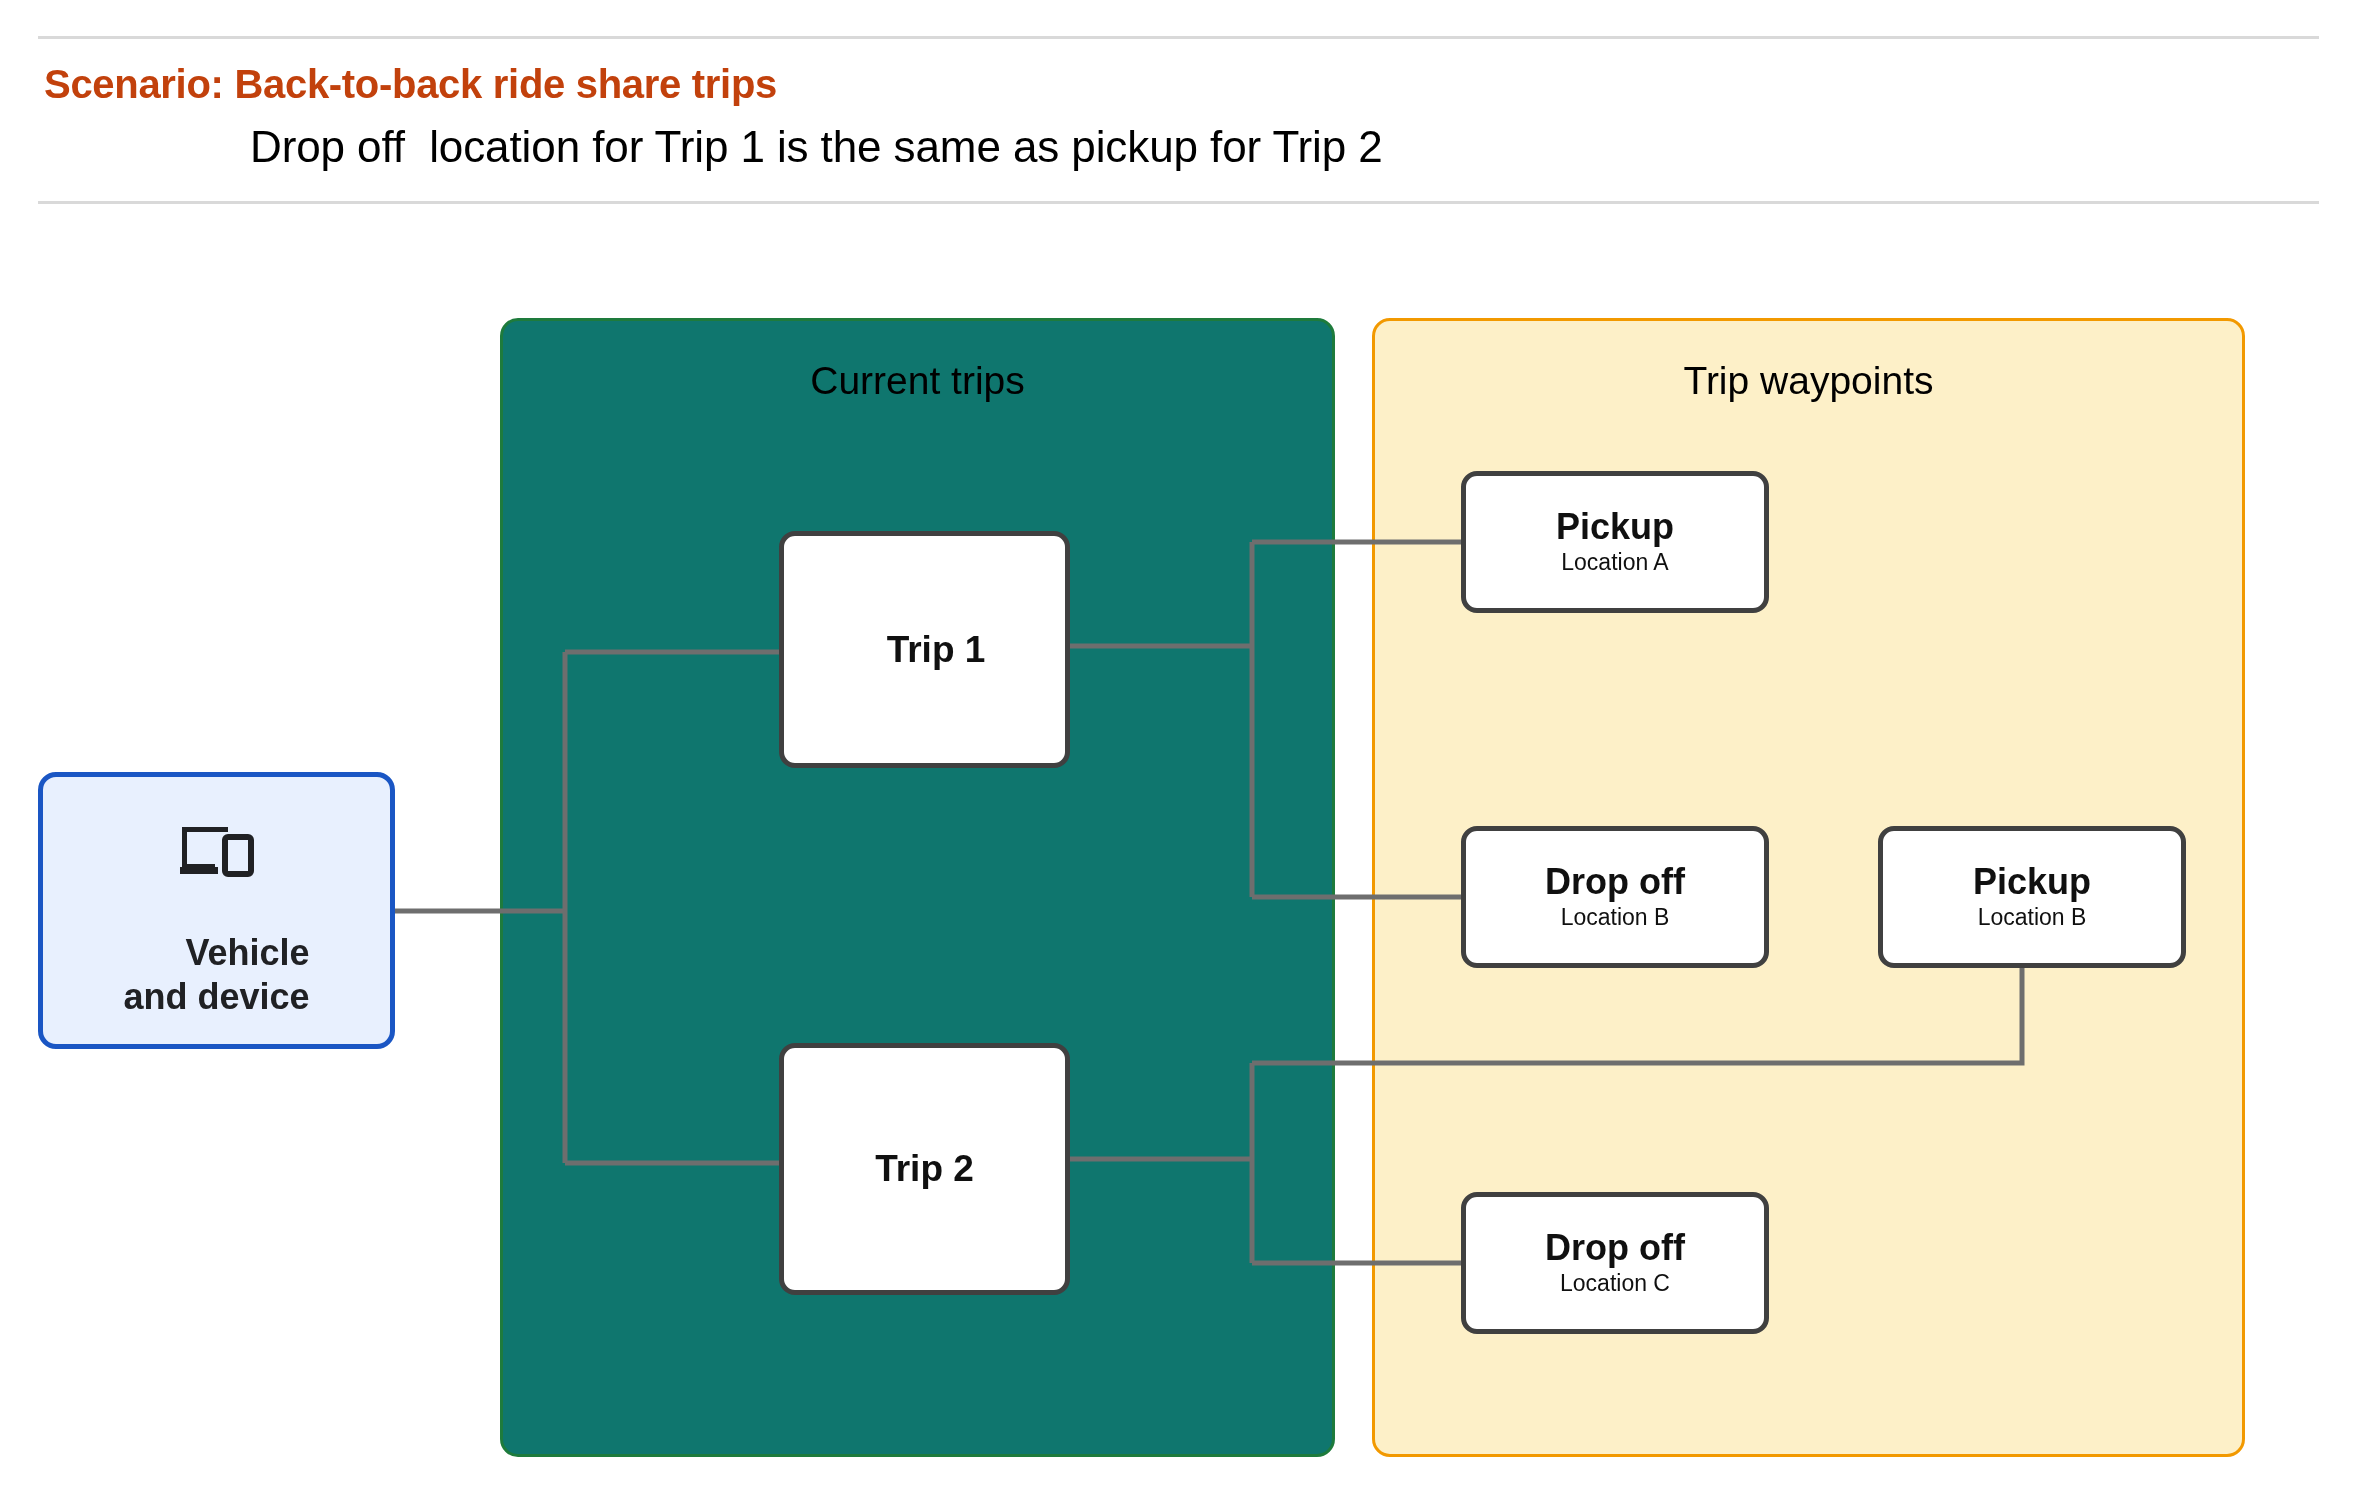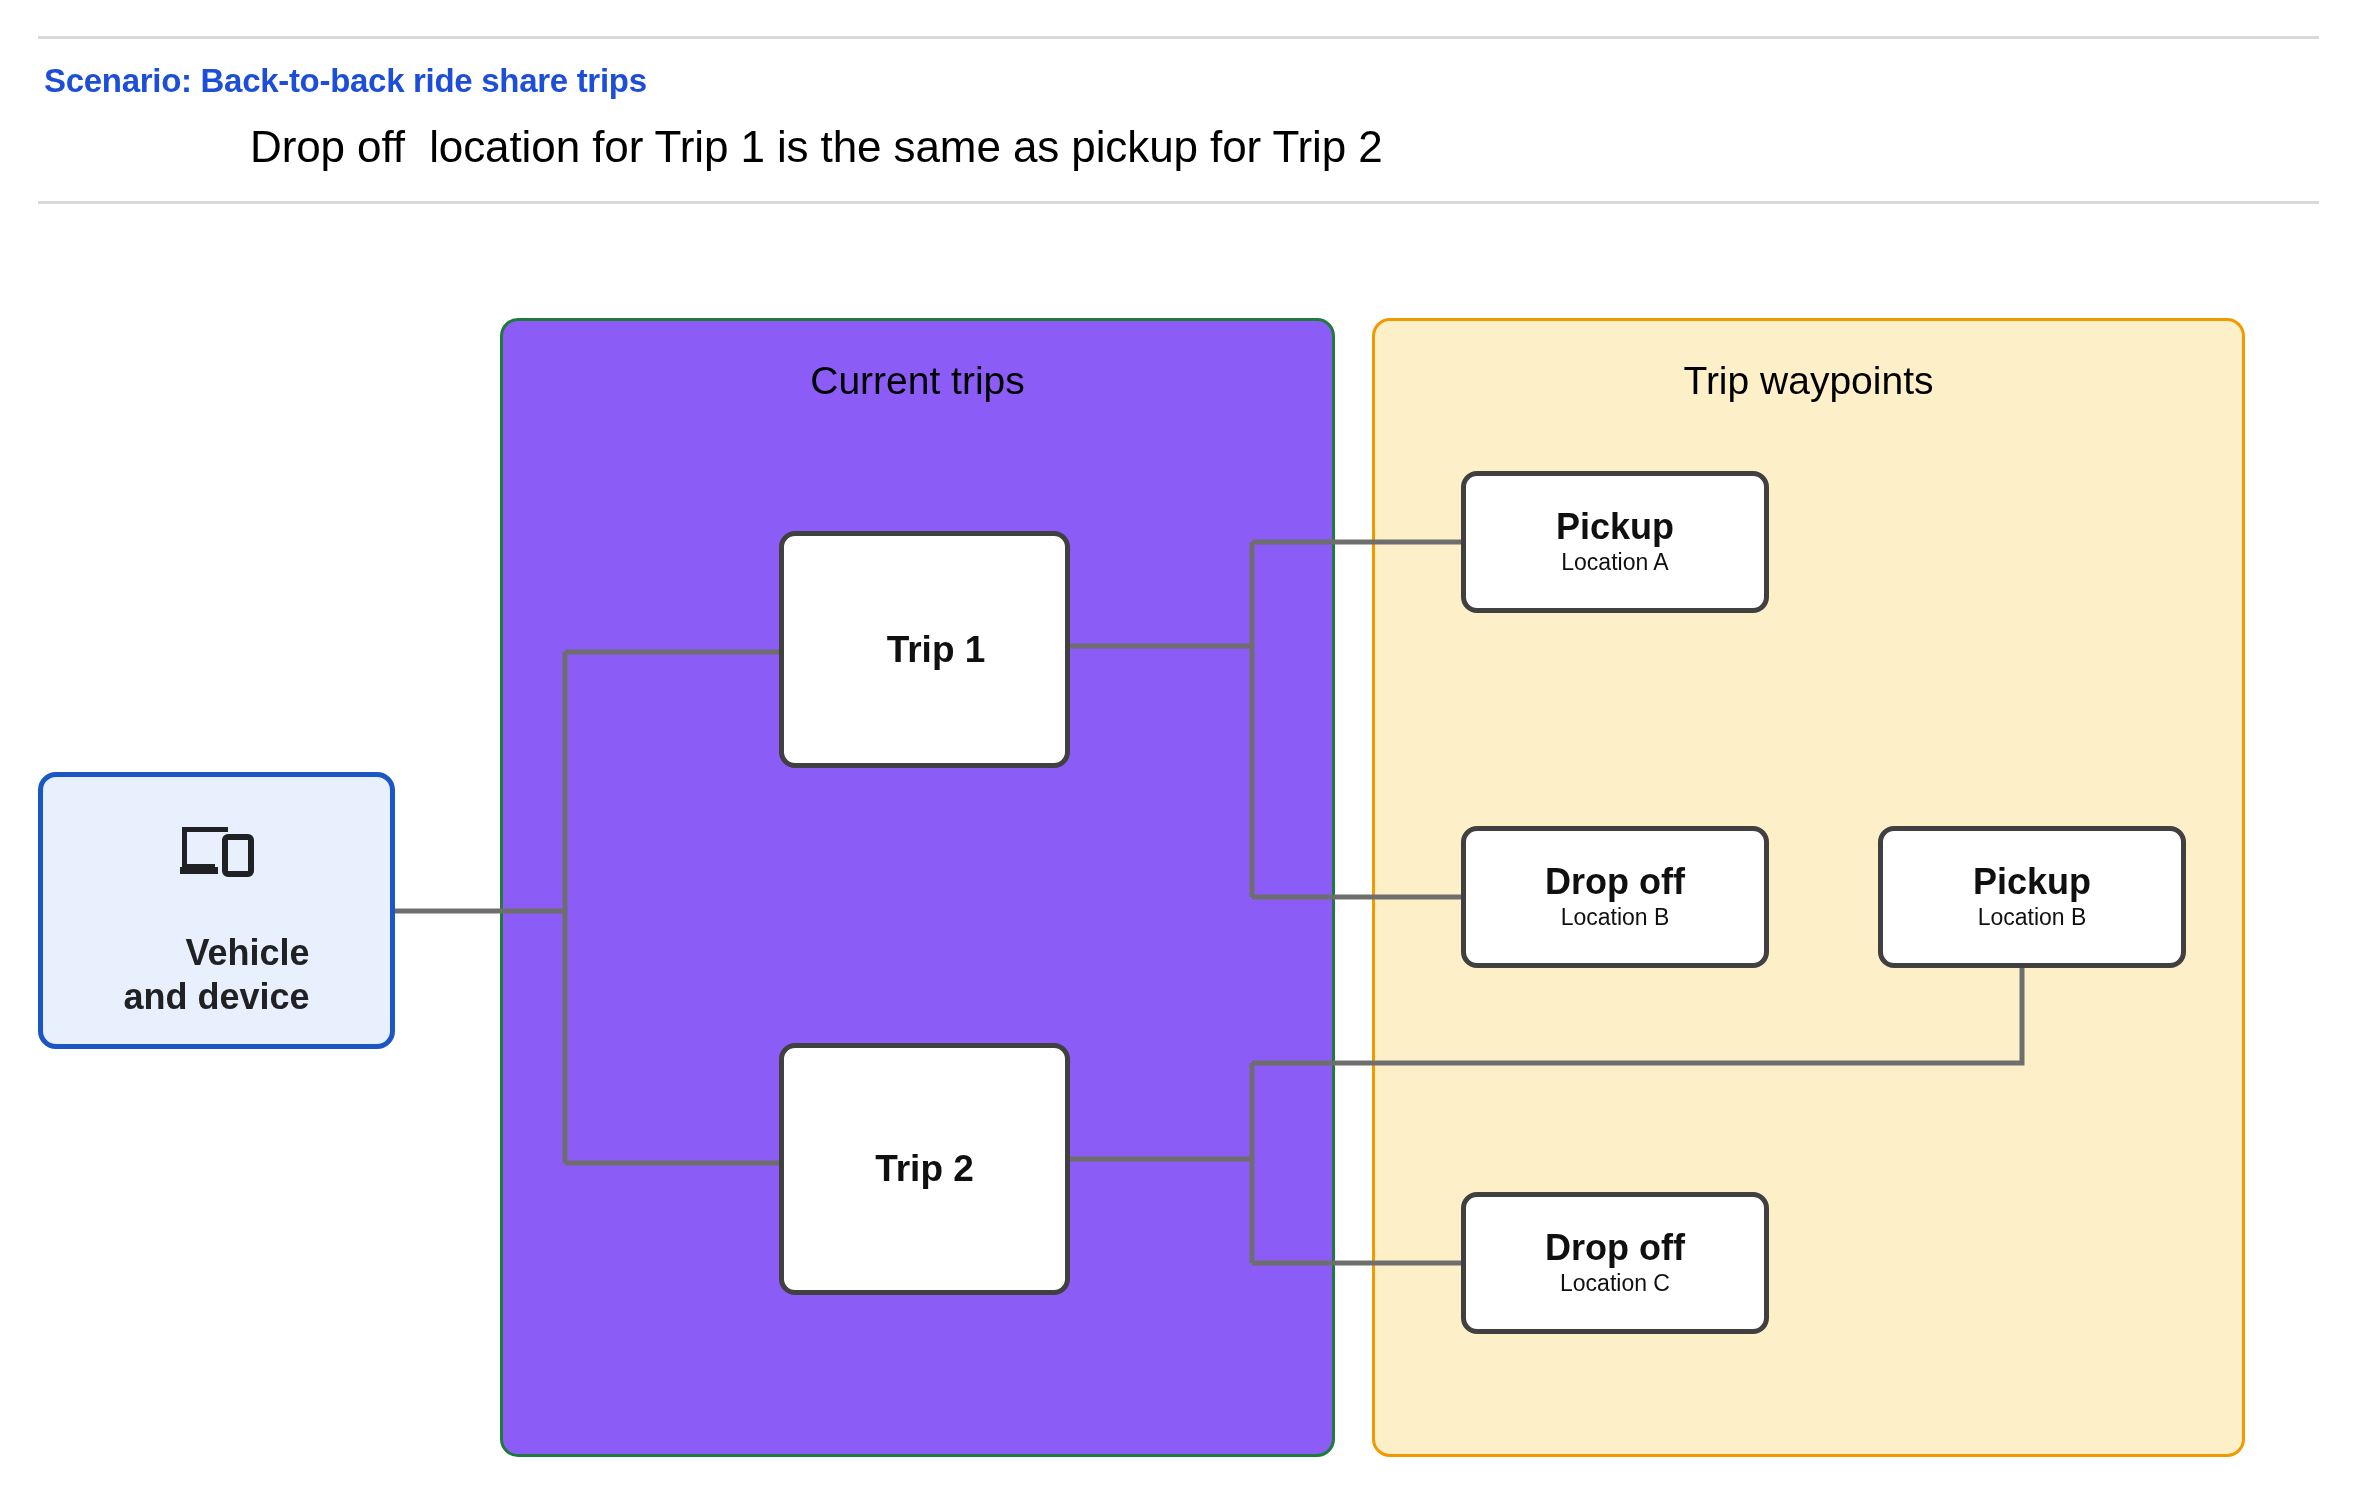--- a/index.html
+++ b/index.html
@@ -27,23 +27,23 @@
     height: 3px;
     background: #d9d9d9;
   }
   #rule-top  { top: 36px; }
   #rule-bot  { top: 201px; }
 
   #scenario-title {
     position: absolute;
     left: 44px;
     top: 62px;
-    font-size: 33px;
+    font-size: 40px;
     font-weight: 700;
-    color: #1d4ed8;
+    color: #c2410c;
     letter-spacing: -0.3px;
     white-space: pre;
   }
   #scenario-subtitle {
     position: absolute;
     left: 250px;
     top: 122px;
     font-size: 44px;
     font-weight: 400;
     color: #000000;
@@ -63,21 +63,21 @@
     left: 0;
     width: 100%;
     text-align: center;
     font-size: 39px;
     font-weight: 400;
     color: #000000;
   }
   #group-current-trips {
     left: 500px;  top: 318px;
     width: 835px;  height: 1139px;
-    background: #8b5cf6;
+    background: #0f766e;
     border: 3px solid #1e7b3c;
   }
   #group-trip-waypoints {
     left: 1372px; top: 318px;
     width: 873px;  height: 1139px;
     background: #fdf0c8;
     border: 3px solid #f29900;
   }
 
   

